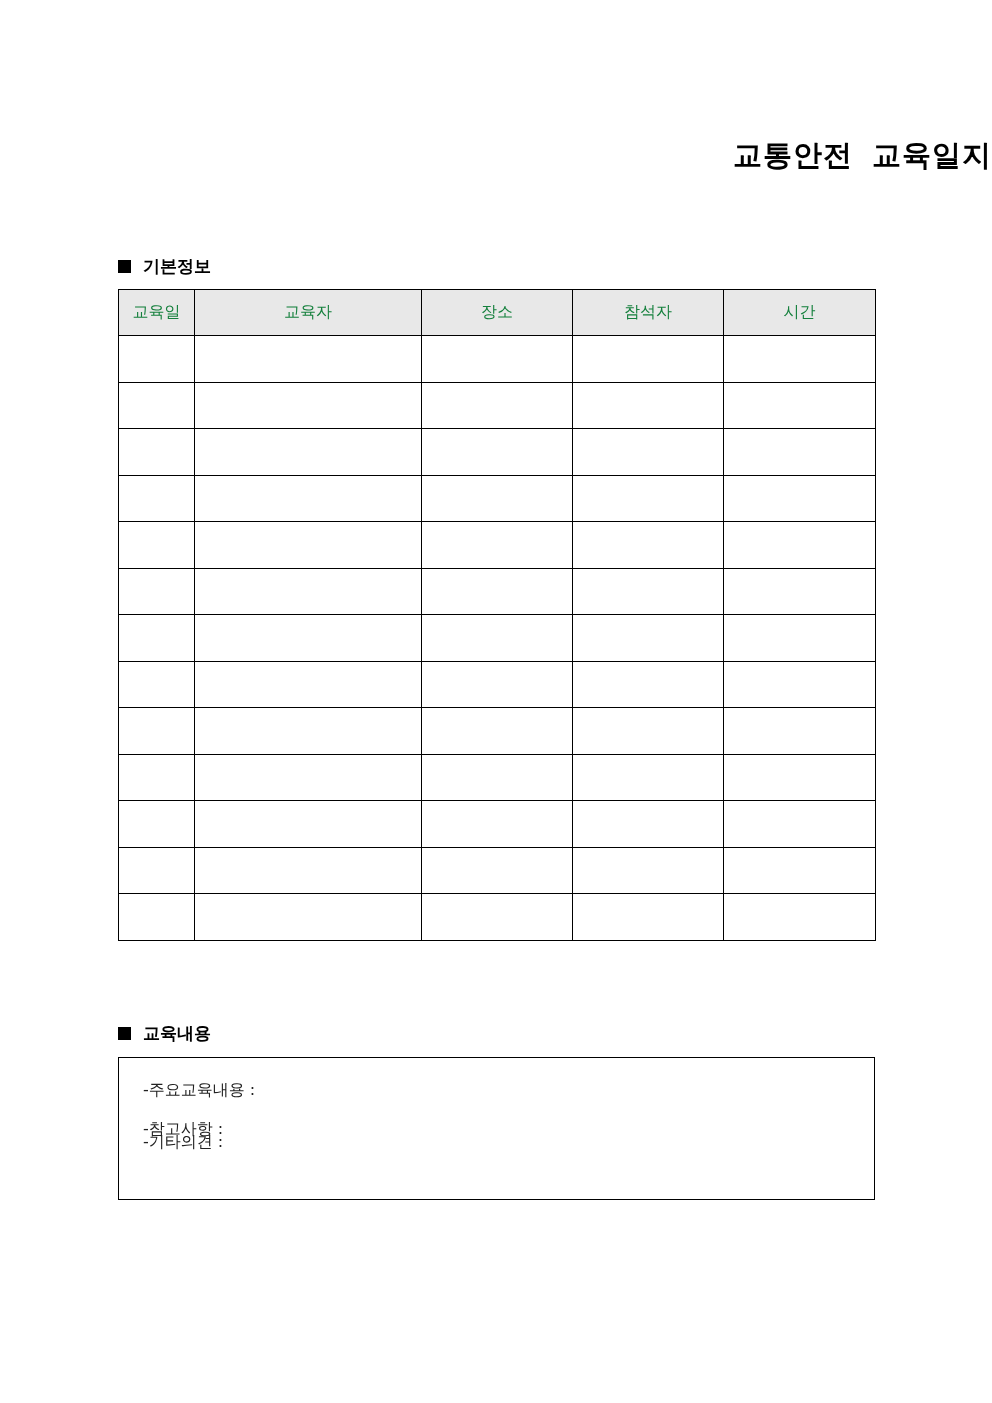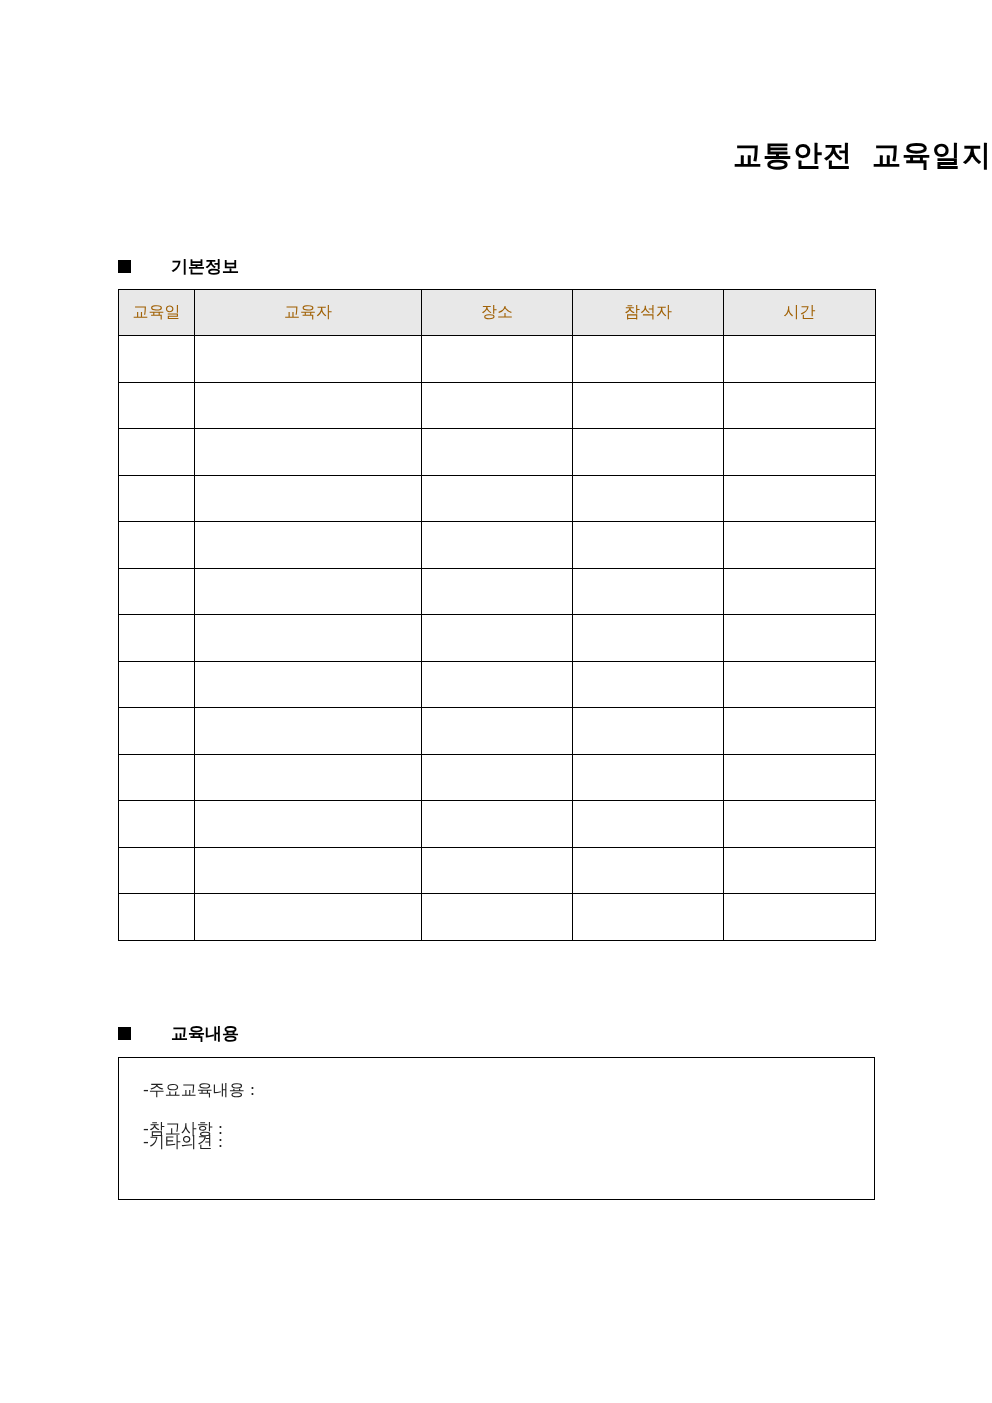--- a/index.html
+++ b/index.html
@@ -1,22 +1,22 @@
 <!DOCTYPE html>
 <html><head>
 <meta charset="utf-8">
 <style>
   html, body { margin:0; padding:0; background:#ffffff; }
   body { width:992px; height:1403px; position:relative; font-family:"DejaVu Sans", "Liberation Sans", sans-serif; color:#000; }
   .title { position:absolute; top:136px; left:0; width:992px; text-align:right; font-size:29px; font-weight:bold; letter-spacing:1px; word-spacing:8px; }
-  .section-head { position:absolute; left:118px; font-size:17px; font-weight:bold; display:flex; align-items:center;gap:28px; }
+  .section-head { position:absolute; left:118px; font-size:17px; font-weight:bold; display:flex; align-items:center; }
   .section-head .sq { display:inline-block; width:13px; height:13px; background:#000; margin-right:12px; }
   table.info { position:absolute; top:289px; left:118px; border-collapse:collapse; table-layout:fixed; width:757px; }
   table.info th, table.info td { border:1.5px solid #000; padding:0; }
-  table.info th { background:#e8e8e8; height:45px; font-weight:normal; font-size:16px; text-align:center; color:#a16207; }
+  table.info th { background:#e8e8e8; height:45px; font-weight:normal; font-size:16px; text-align:center; color:#15803d; }
   table.info td { height:45.5px; }
   .content-box { position:absolute; top:1057px; left:118px; width:755px; height:141px; border:1.5px solid #000; }
   .content-box .line { position:absolute; left:24px; font-size:16px; color:#222; }
 </style>
 </head>
 <body>
 
 <div class="title">교통안전 교육일지</div>
 
 <div class="section-head" style="top:255px;">

